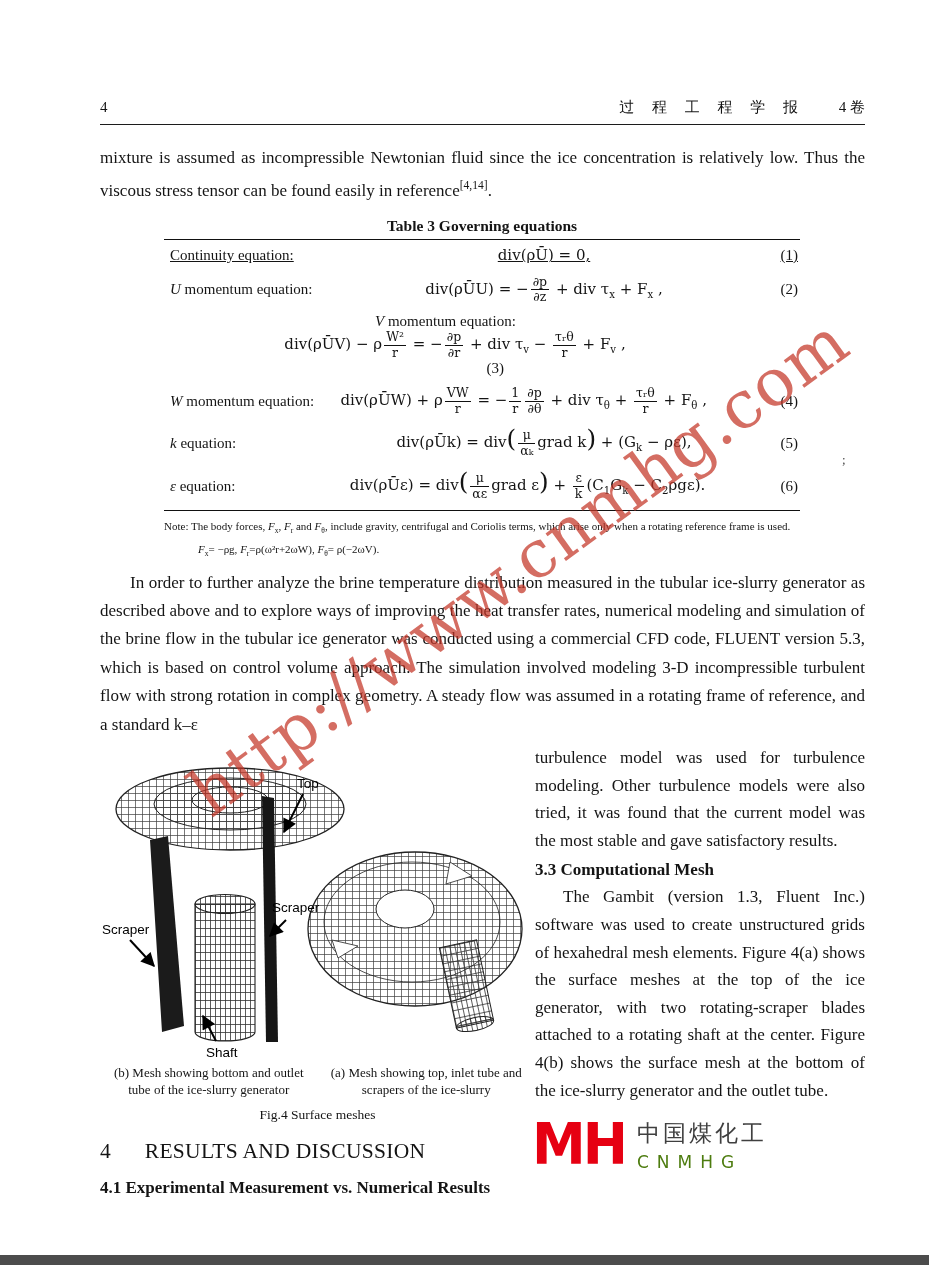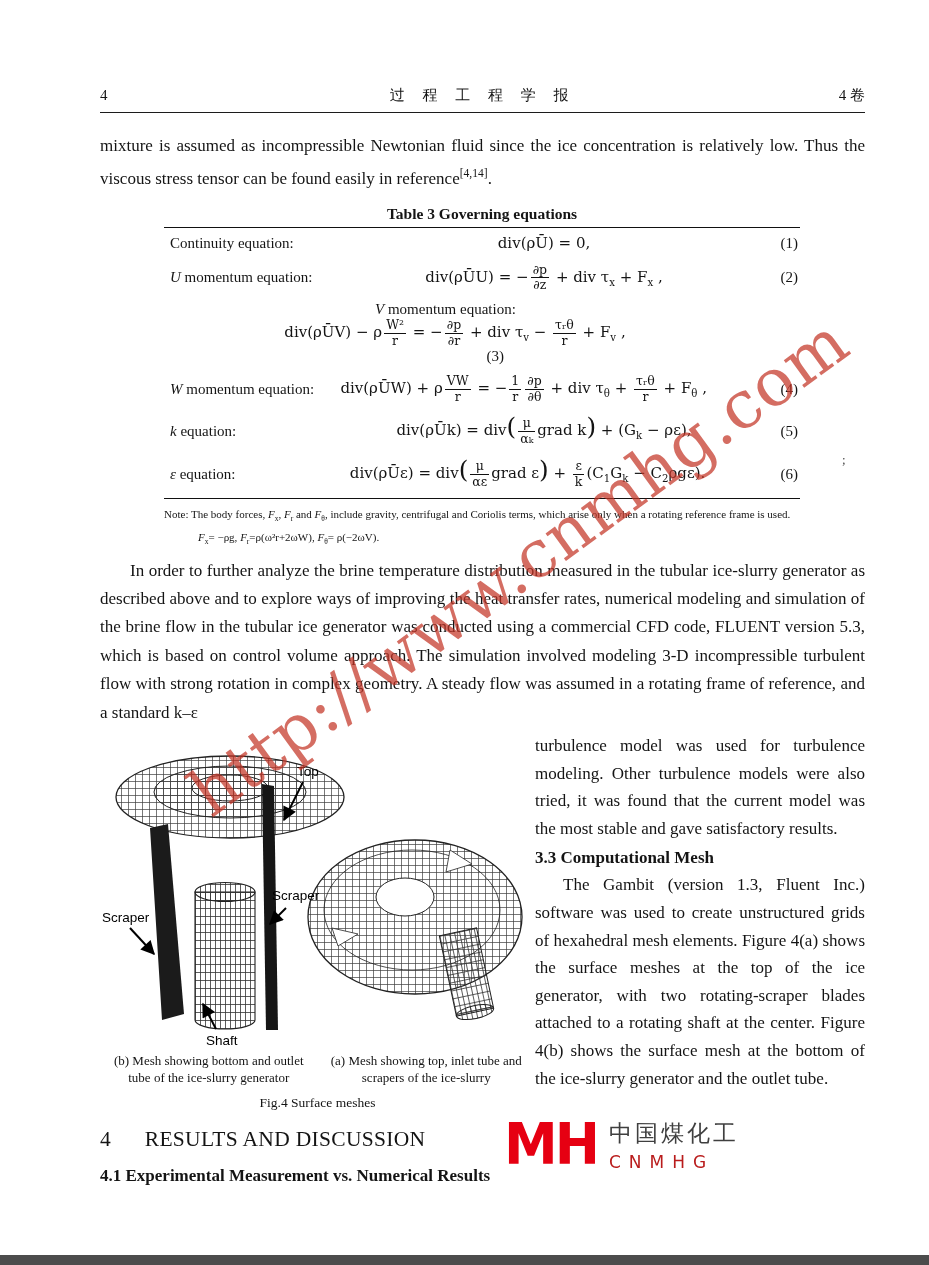--- a/index.html
+++ b/index.html
@@ -11,32 +11,32 @@
   html,body{width:929px;height:1265px;}
   body{
     position:relative;background:#ffffff;color:#141414;
     font-family:"Liberation Serif",serif;overflow:hidden;
   }
   .page{position:absolute;inset:0;padding:86px 64px 0 100px;}
 
   
   .hdr{display:flex;align-items:baseline;font-size:15px;padding-bottom:7px;border-bottom:1.6px solid #1c1c1c;}
   .hdr-left{width:60px;}
-  .hdr-center{flex:1;text-align:center;letter-spacing:7px;}
+  .hdr-center{flex:1;text-align:right;letter-spacing:7px;margin-top:12px;}
   .hdr-right{width:60px;text-align:right;}
 
   p.body{font-size:17px;line-height:28.4px;text-align:justify;}
   .p1{margin-top:19px;}
 
   
   .tbl{margin:0 65px 0 64px;}
   .tbl-title{text-align:center;font-weight:bold;font-size:15.5px;margin-top:11px;line-height:20px;}
   .trules{border-top:1.7px solid #111;border-bottom:1.7px solid #111;margin-top:3px;padding:2px 0;}
   .trow{display:flex;align-items:center;font-size:15px;padding:3px 0 3px 6px;}
-  .trow:nth-child(1){min-height:26px;}
+  .trow:nth-child(1){min-height:26px;text-decoration:underline;}
   .trow:nth-child(2){min-height:42px;}
   .trow:nth-child(3){min-height:40px;flex-direction:column;}
   .trow:nth-child(4){min-height:42px;}
   .trow:nth-child(5){min-height:42px;}
   .trow:nth-child(6){min-height:44px;}
   .tlabel{width:220px;}
   .teq{flex:1;text-align:center;padding-right:60px;font-family:"DejaVu Serif",serif;white-space:nowrap;}
   .tnum{width:42px;text-align:right;padding-right:2px;}
   .frac{display:inline-block;vertical-align:middle;text-align:center;font-size:12.5px;line-height:1.15;margin:0 2px;}
   .frac .fnum{display:block;border-bottom:1px solid #111;padding:0 2px;}
@@ -73,27 +73,27 @@
     position:absolute;left:198px;top:768px;z-index:5;
     font-family:"DejaVu Serif",serif;font-size:66px;line-height:1;letter-spacing:1px;
     color:var(--wm-color);opacity:.72;white-space:nowrap;
     transform:rotate(-36deg);transform-origin:0 50%;pointer-events:none;
   }
 
   
   .stray{position:absolute;left:842px;top:452px;font-size:13px;color:#444;}
 
   
-  .logo{position:absolute;left:504px;top:1118px;display:flex;align-items:center;gap:12px;}
+  .logo{position:absolute;left:532px;top:1118px;display:flex;align-items:center;gap:12px;}
   .logo-glyph{
     font-family:"DejaVu Sans",sans-serif;font-weight:bold;font-size:54px;line-height:54px;
     letter-spacing:-3px;color:var(--logo-color);transform:scaleY(1.05);
   }
   .logo-cn{font-family:"DejaVu Sans",sans-serif;font-size:23px;letter-spacing:3px;color:#3f3f3f;}
-  .logo-en{font-family:"DejaVu Sans",sans-serif;font-size:17px;letter-spacing:8px;color:#b91c1c;margin-top:3px;}
+  .logo-en{font-family:"DejaVu Sans",sans-serif;font-size:17px;letter-spacing:8px;color:#4d7c0f;margin-top:3px;}
 
   .footbar{position:absolute;left:0;bottom:0;width:100%;height:10px;background:var(--bar-color);}
 </style>
 </head>
 <body>
 
 <div class="page">
 
   <div class="hdr">
     <div class="hdr-left">4</div>

